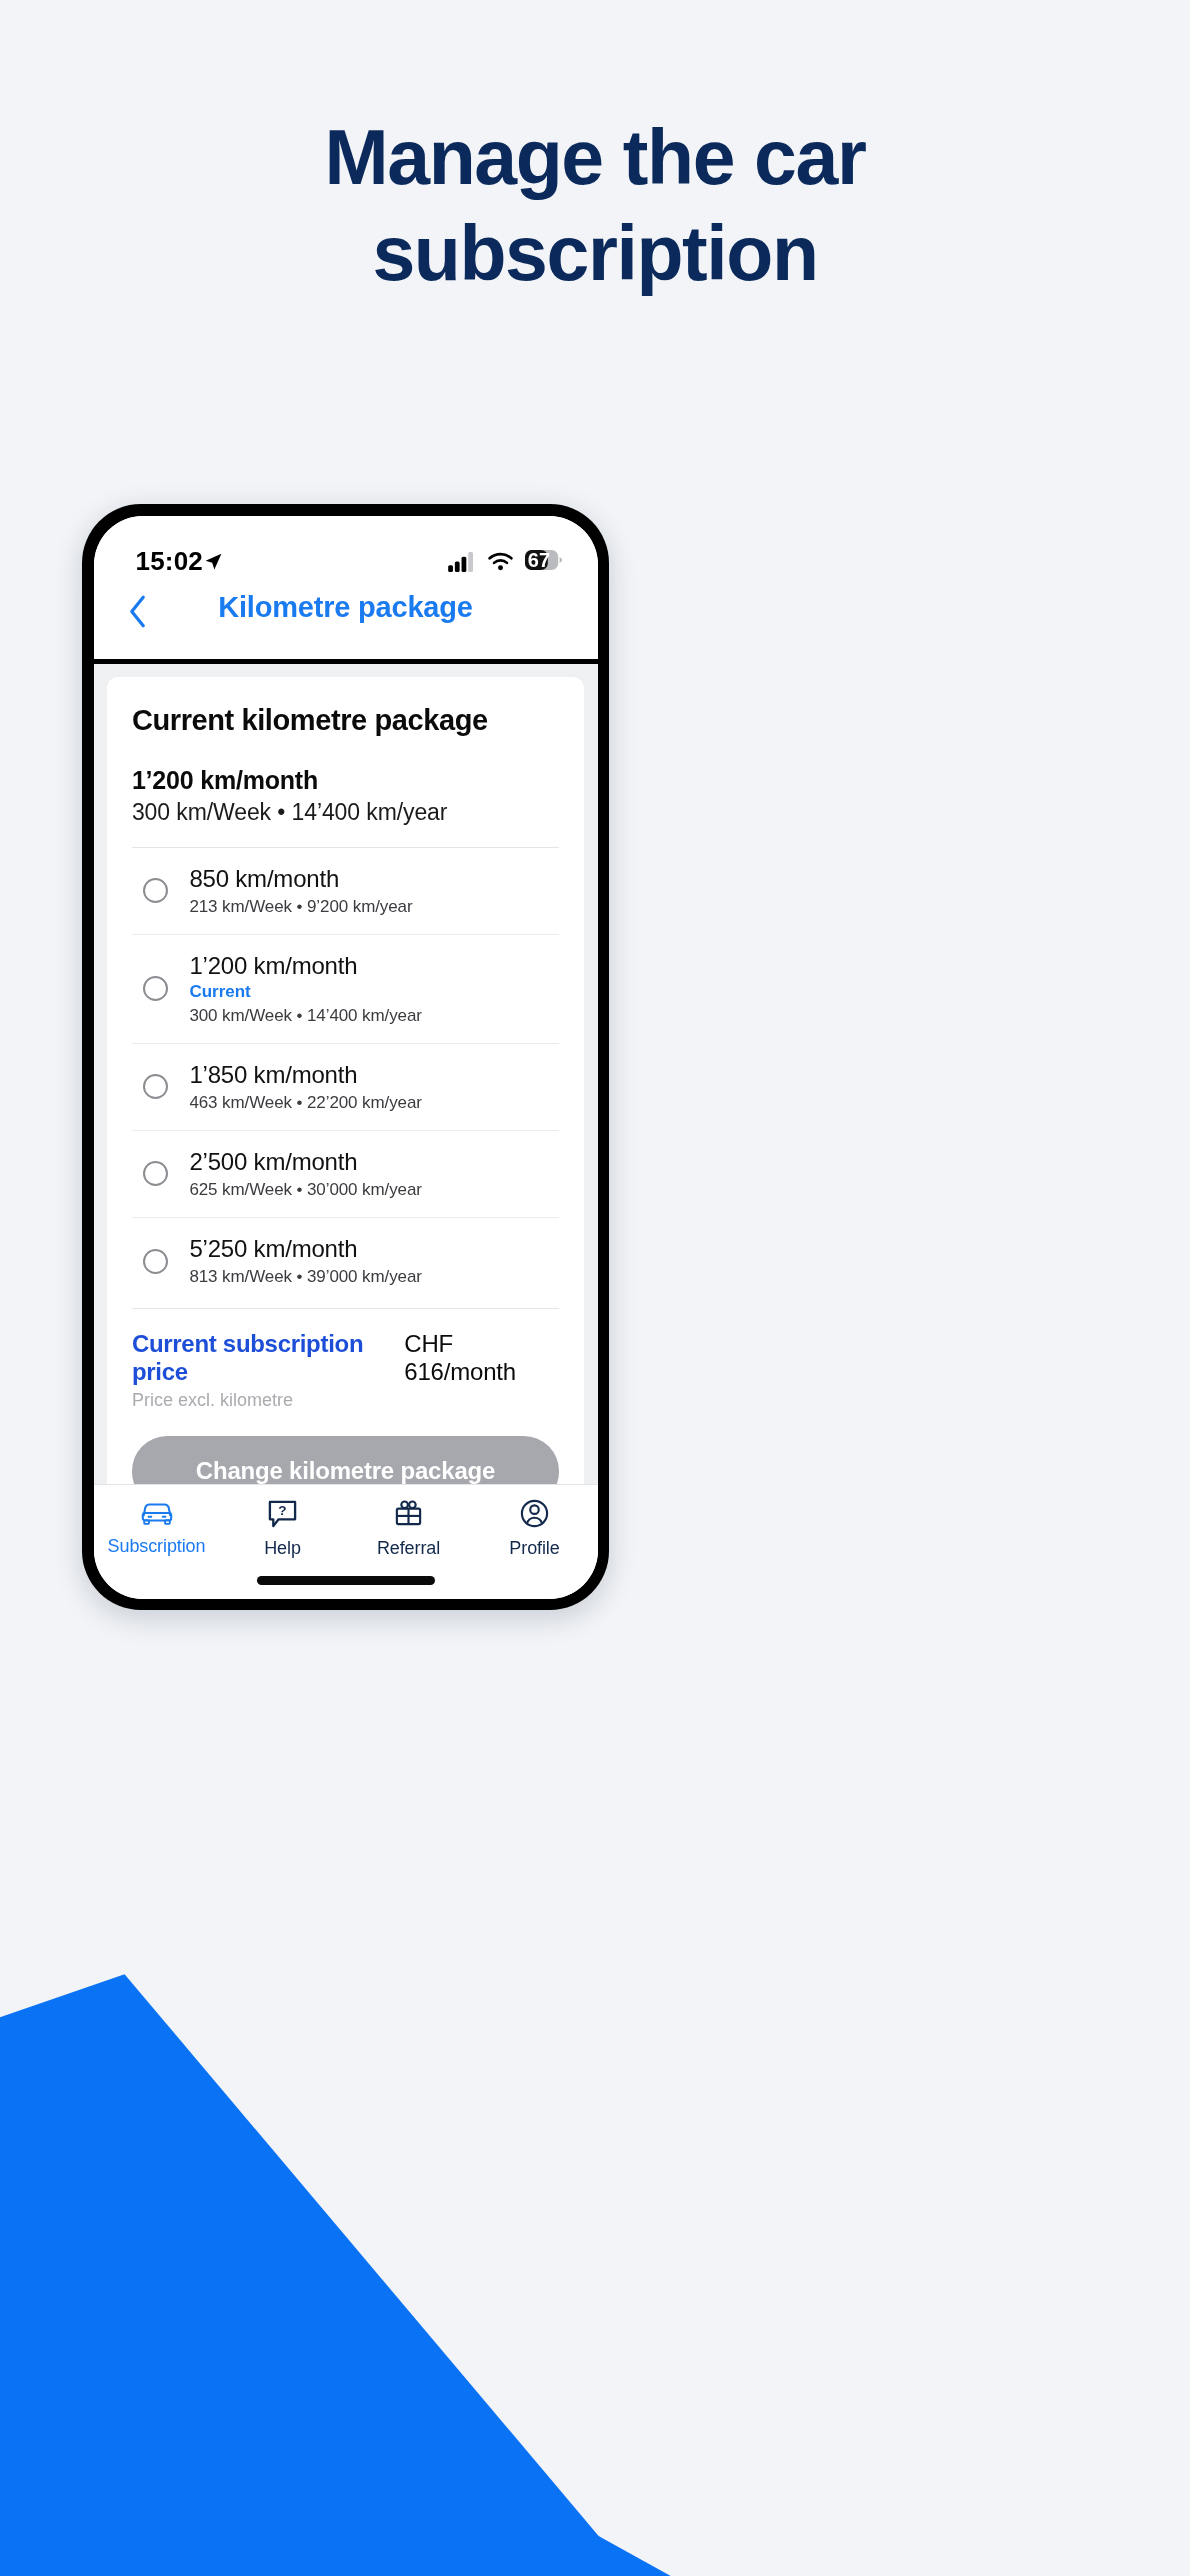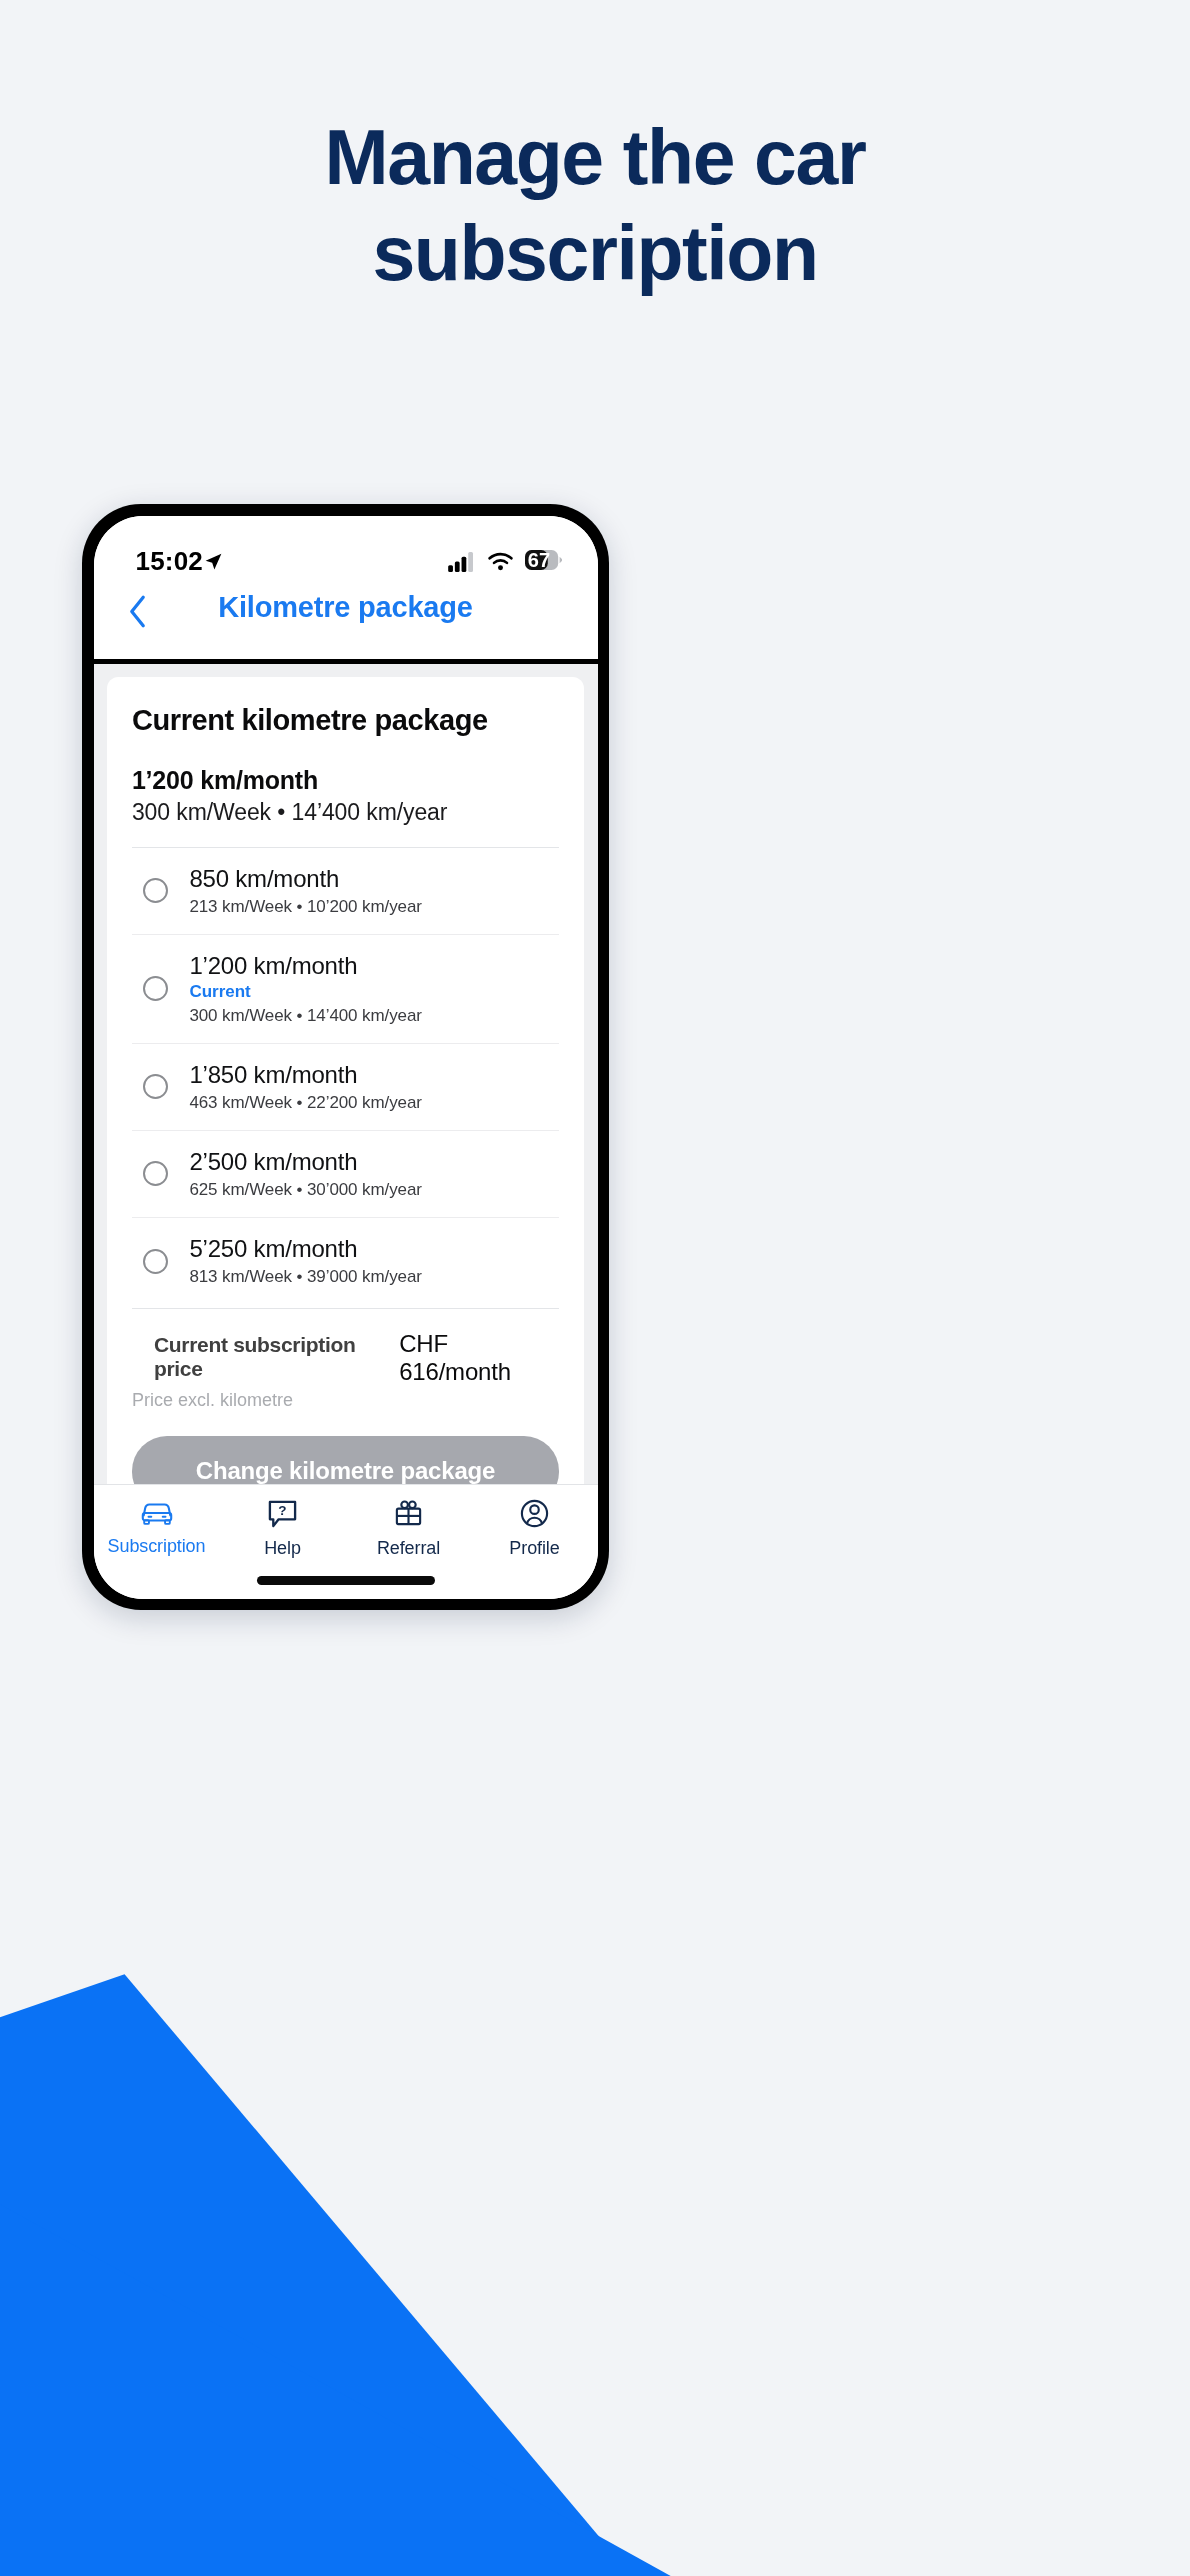--- a/index.html
+++ b/index.html
@@ -183,25 +183,24 @@
     height: 1px;
     background: #e3e5e8;
     margin: 3.8px 0 21px 0;
   }
   .price-row {
     display: flex;
     align-items: baseline;
     justify-content: space-between;
   }
   .price-label {
-    font-size: 21px;
+    font-size: 24px;
     font-weight: 800;
-    color: #404040;
+    color: #1d4ed8;
     letter-spacing: -0.3px;
-    margin-left: 22px;
   }
   .price-value {
     font-size: 24px;
     color: #0b0b0c;
     letter-spacing: -0.2px;
   }
   .price-note {
     font-size: 18px;
     color: #a9abaf;
     margin-top: 3.8px;
@@ -328,21 +327,21 @@
           </div>
 
           <div class="rule"></div>
 
           <div class="options">
 
             <div class="opt">
               <span class="radio"></span>
               <span class="opt-text">
                 <span class="opt-title" style="display:block;">850 km/month</span>
-                <span class="opt-sub" style="display:block;">213 km/Week  •  10’200 km/year</span>
+                <span class="opt-sub" style="display:block;">213 km/Week  •  9’200 km/year</span>
               </span>
             </div>
 
             <div class="opt">
               <span class="radio"></span>
               <span class="opt-text">
                 <span class="opt-title" style="display:block;">1’200 km/month</span>
                 <span class="opt-current" style="display:block;">Current</span>
                 <span class="opt-sub" style="display:block;">300 km/Week  •  14’400 km/year</span>
               </span>

